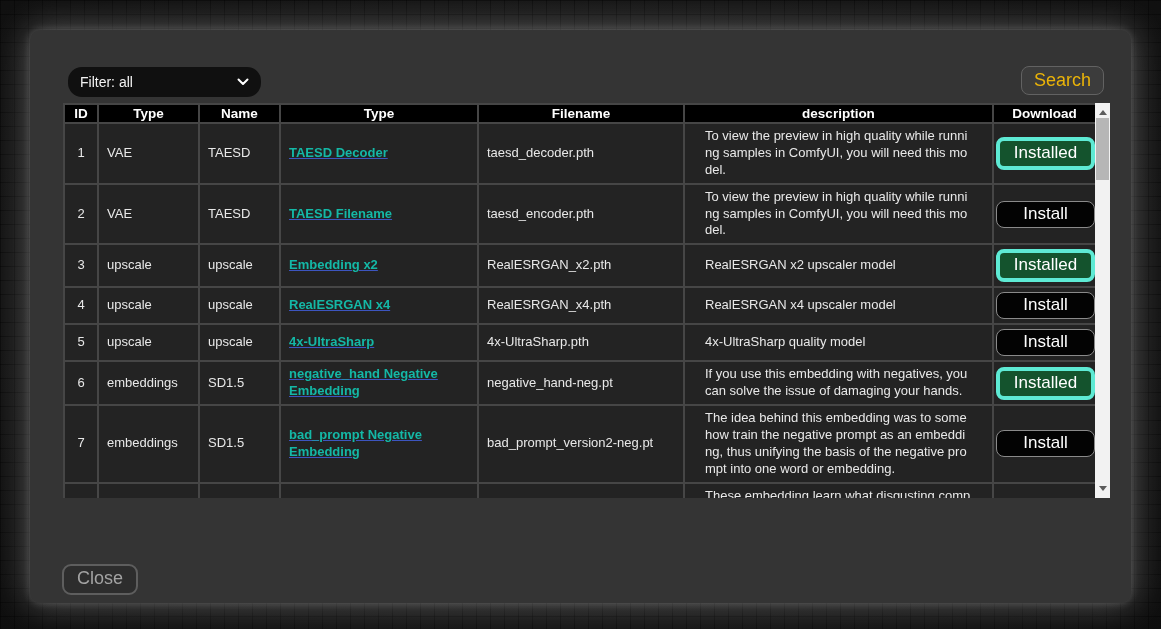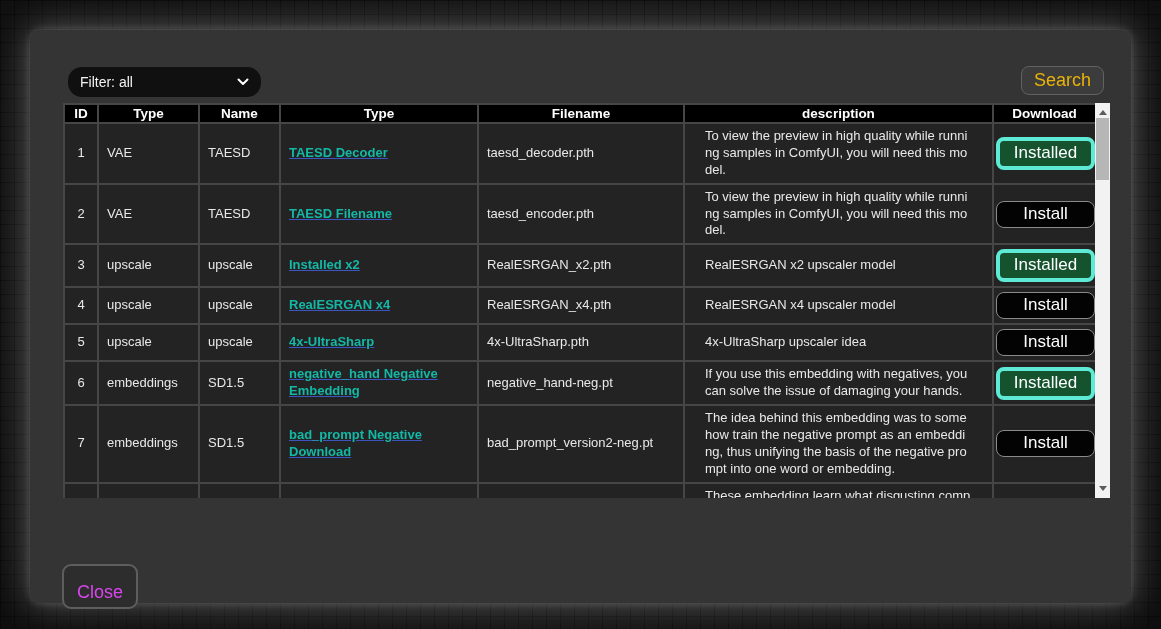--- a/index.html
+++ b/index.html
@@ -143,25 +143,25 @@
   .sb-arrow.down { bottom: 7px; border-top:   5px solid #5c5c5c; }
   .sb-thumb {
     position: absolute; top: 15px; left: 1px;
     width: 13px; height: 62px;
     background: #b6b6b6;
   }
 
   
   .close-button {
     position: absolute; left: 32px; top: 534px;
-    padding: 16px 13px 4px 13px;
+    padding: 2px 13px 4px 13px;
     background: #2d2d2d;
     border: 2px solid #5e5e5e;
     border-radius: 9px;
-    color: #d946ef;
+    color: #a3a3a3;
     font-size: 18px;
     font-family: "Liberation Sans", sans-serif;
     cursor: pointer;
   }
 </style>
 </head>
 <body>
 
 <div class="dialog">
 
@@ -227,21 +227,21 @@
     <td class="c-dl">
       <button class="btn-download install">Install</button>
     </td>
   </tr>
 
   <tr>
     <td class="c-id">3</td>
     <td class="c-type">upscale</td>
     <td class="c-base">upscale</td>
     <td class="c-name">
-      <a class="name-link">Installed x2</a>
+      <a class="name-link">Embedding x2</a>
     </td>
     <td class="c-file">RealESRGAN_x2.pth</td>
     <td class="c-desc">RealESRGAN x2 upscaler model</td>
     <td class="c-dl">
       <button class="btn-download installed">Installed</button>
     </td>
   </tr>
 
   <tr>
     <td class="c-id">4</td>
@@ -258,21 +258,21 @@
   </tr>
 
   <tr>
     <td class="c-id">5</td>
     <td class="c-type">upscale</td>
     <td class="c-base">upscale</td>
     <td class="c-name">
       <a class="name-link">4x-UltraSharp</a>
     </td>
     <td class="c-file">4x-UltraSharp.pth</td>
-    <td class="c-desc">4x-UltraSharp upscaler idea</td>
+    <td class="c-desc">4x-UltraSharp quality model</td>
     <td class="c-dl">
       <button class="btn-download install">Install</button>
     </td>
   </tr>
 
   <tr>
     <td class="c-id">6</td>
     <td class="c-type">embeddings</td>
     <td class="c-base">SD1.5</td>
     <td class="c-name">
@@ -283,21 +283,21 @@
     <td class="c-dl">
       <button class="btn-download installed">Installed</button>
     </td>
   </tr>
 
   <tr>
     <td class="c-id">7</td>
     <td class="c-type">embeddings</td>
     <td class="c-base">SD1.5</td>
     <td class="c-name">
-      <a class="name-link">bad_prompt Negative Download</a>
+      <a class="name-link">bad_prompt Negative Embedding</a>
     </td>
     <td class="c-file">bad_prompt_version2-neg.pt</td>
     <td class="c-desc">The idea behind this embedding was to somehow train the negative prompt as an embedding, thus unifying the basis of the negative prompt into one word or embedding.</td>
     <td class="c-dl">
       <button class="btn-download install">Install</button>
     </td>
   </tr>
 
   <tr>
     <td class="c-id"></td>

